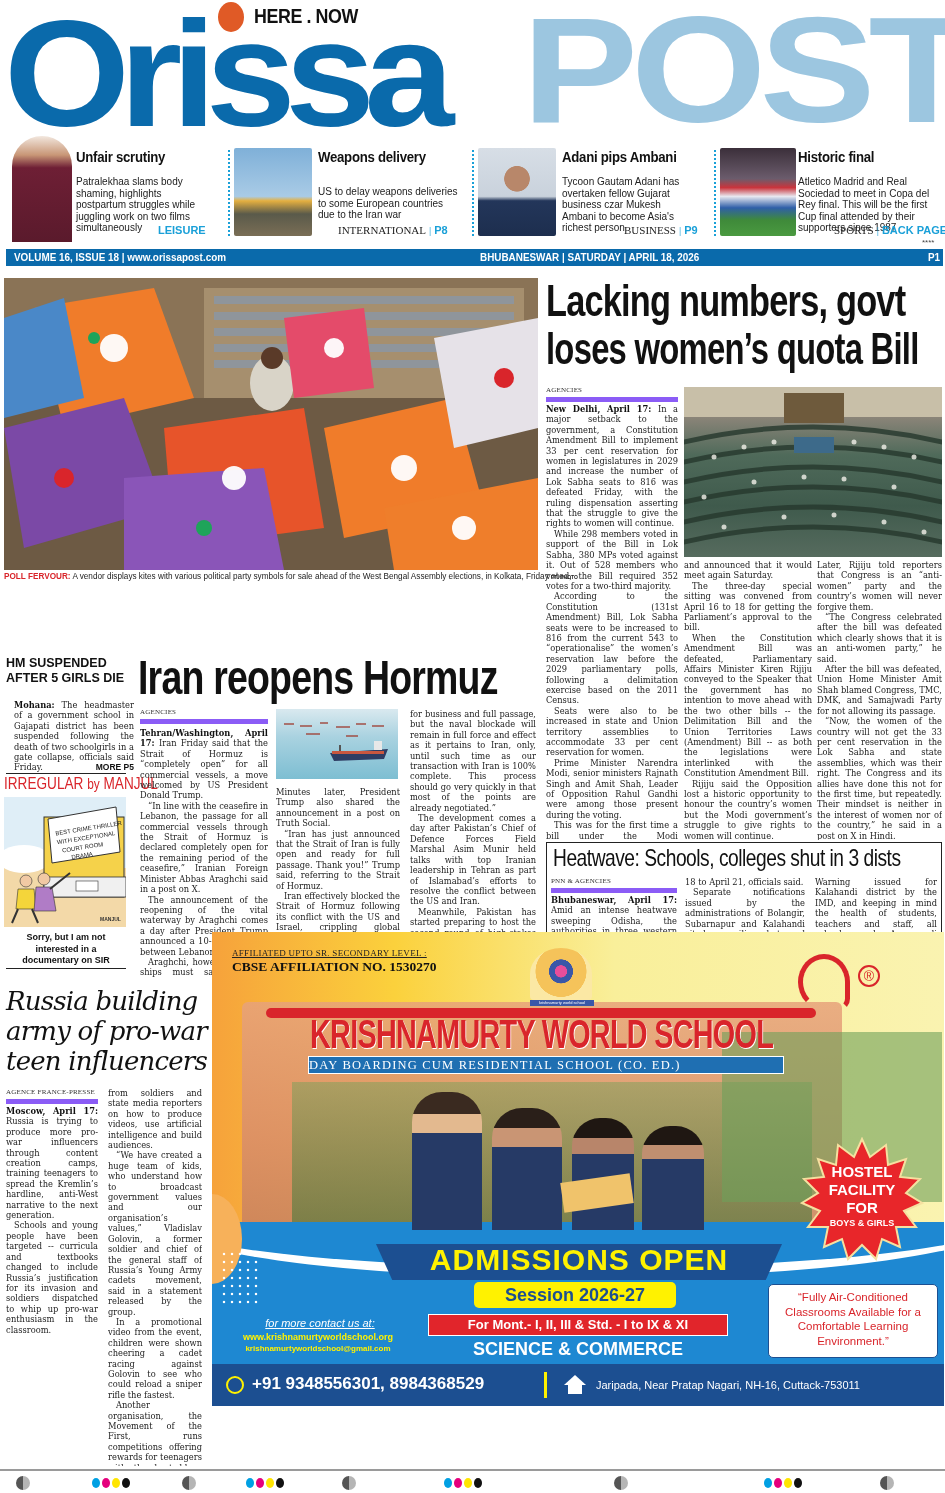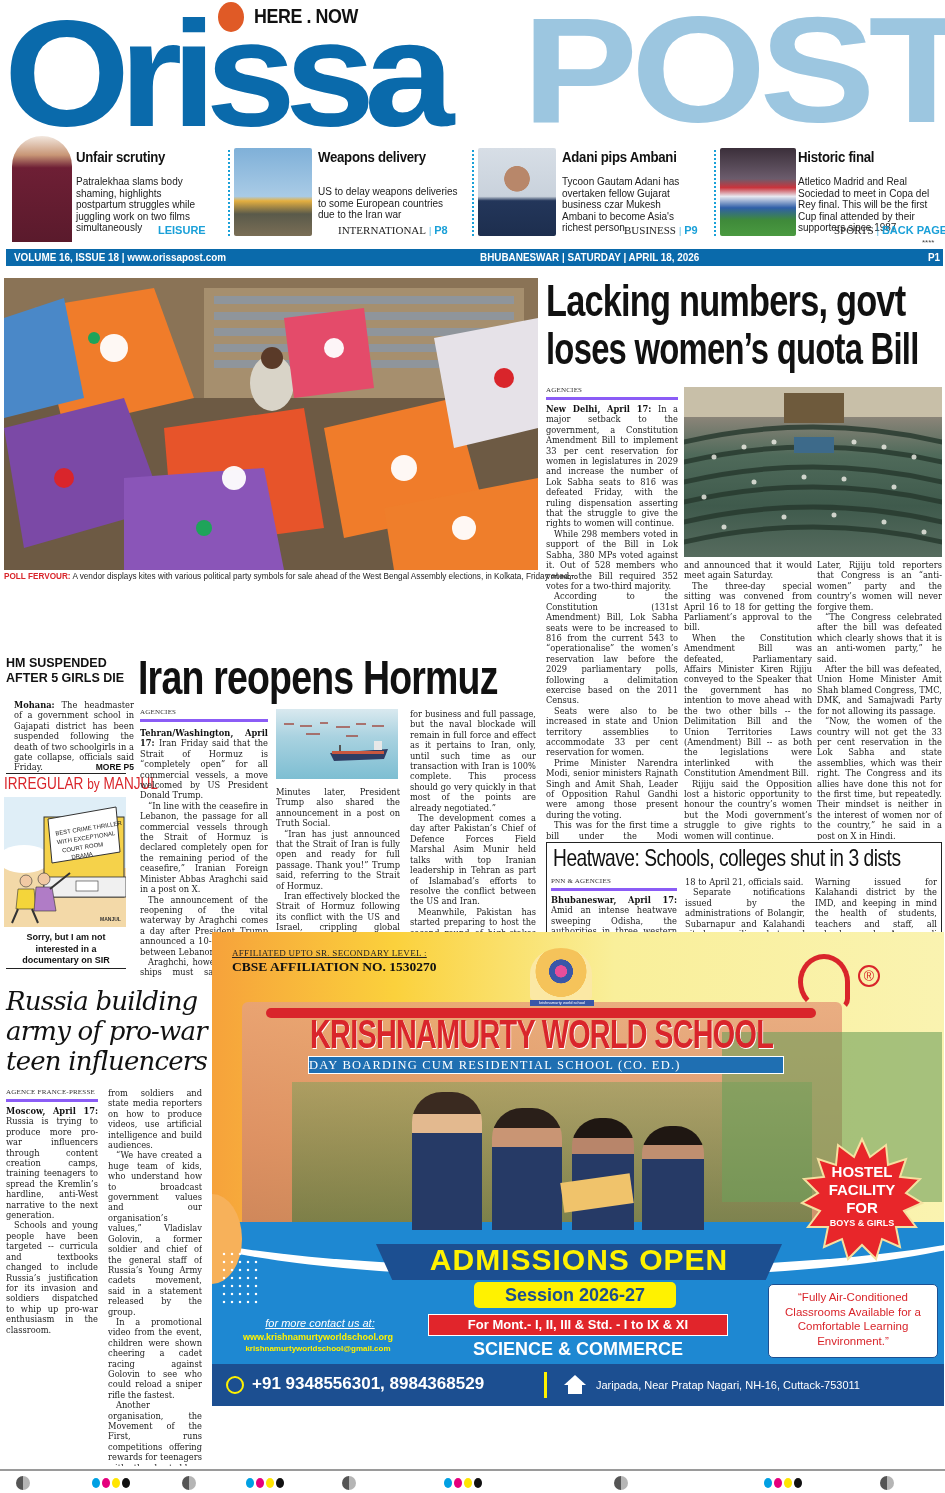--- a/index.html
+++ b/index.html
@@ -31,21 +31,21 @@
   .stars { left: 922px; top: 238px; font-size: 8px; color: #444; font-family: "Liberation Sans", sans-serif; }
 
   
   .photo-main { left: 4px; top: 278px; width: 534px; height: 292px; overflow: hidden; background: #5a4a38; }
   .caption { left: 4px; top: 572px; width: 536px; font-family: "Liberation Sans", sans-serif; font-size: 8.2px; color: #222; white-space: nowrap; }
   .caption b { color: #d9252b; }
   .caption small { font-size: 5px; font-weight: 700; }
 
   
   .hl { font-family: "Liberation Sans", sans-serif; font-weight: 700; color: #111; letter-spacing: -1px; transform-origin: left top; white-space: nowrap; }
-  .byline { font-family: "Liberation Serif", serif; font-size: 7px; color: #333; letter-spacing: 0.2px; border-bottom: 3px solid #8b5cf6; padding-bottom: 3px; }
+  .byline { font-family: "Liberation Serif", serif; font-size: 7px; color: #333; letter-spacing: 0.2px; border-bottom: 5px solid #8b5cf6; padding-bottom: 3px; }
   .body { font-family: "DejaVu Serif", serif; font-size: 8.3px; line-height: 10.4px; color: #222; text-align: justify; hyphens: auto; }
   .body p { text-indent: 8px; }
   .body p:first-child { text-indent: 0; }
   .body b { color: #111; }
 
   .col { position: absolute; overflow: hidden; }
 
   
   .parl { left: 684px; top: 387px; width: 258px; height: 170px; background: linear-gradient(180deg,#b8b0a0 0%, #8a8478 18%, #4f6a5a 40%, #3f5a4c 70%, #566b5e 100%); overflow: hidden; }
 

